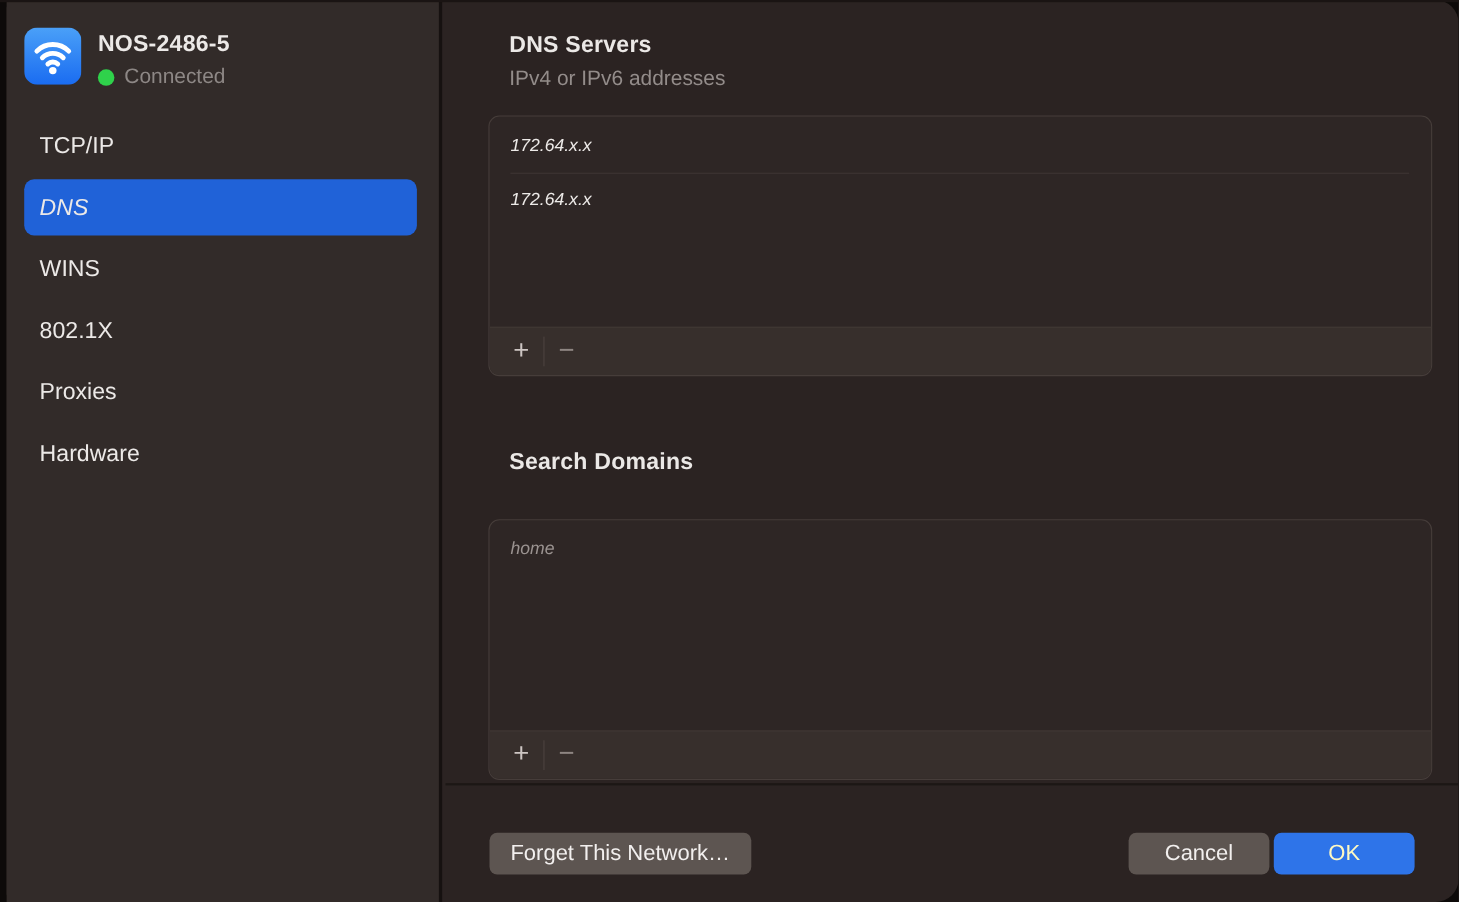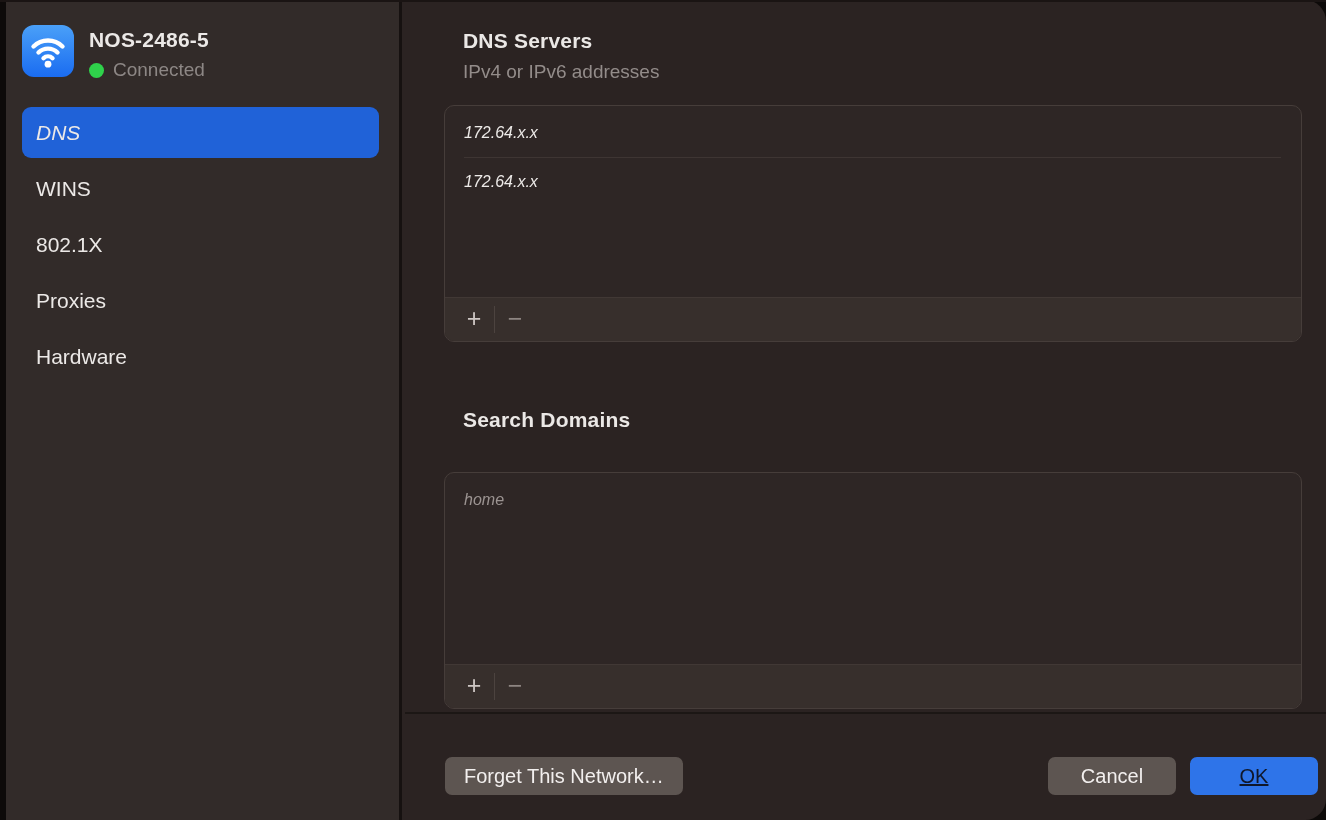--- a/index.html
+++ b/index.html
@@ -57,23 +57,23 @@
   .pm-btn.dim { color:#8e8682; }
   .vsep { width:1px; height:27px; background:#4c433f; margin:0 3px; }
 
   .bottom-sep { position:absolute; left:0; right:0; top:712px; height:2px;
                 background:#1c1715; }
 
   .btn { height:38px; border:none; border-radius:7px; font-size:20px;
          font-family:inherit; color:#f2efee; padding:0 19px; cursor:default;
          display:flex; align-items:center; justify-content:center; }
   .btn.gray { background:#5d5551; }
-  .btn.blue { background:#2e74e9; color:#0f172a;text-decoration:underline; }
+  .btn.blue { background:#2e74e9; color:#fef9c3; }
   .forget-btn { position:absolute; left:40px; top:757px; }
-  .action-group { position:absolute; right:8px; top:757px; display:flex; gap:14px; }
+  .action-group { position:absolute; right:40px; top:757px; display:flex; gap:4px; }
   .action-group .btn { min-width:128px; }
 </style>
 </head>
 <body>
 
 <div class="app">
   <div class="left-strip"></div>
 
   <aside class="sidebar">
     <div class="net-header">
@@ -94,20 +94,21 @@
       </div>
       <div class="net-meta">
         <div class="net-name">NOS-2486-5</div>
         <div class="net-status">
           <span class="status-dot" style="background: rgb(47, 210, 75);"></span>
           <span class="status-label">Connected</span>
         </div>
       </div>
     </div>
     <nav class="side-items" id="side-items">
+        <div class="side-item">TCP/IP</div>
         <div class="side-item selected" style="background: rgb(32, 98, 216);">DNS</div>
         <div class="side-item">WINS</div>
         <div class="side-item">802.1X</div>
         <div class="side-item">Proxies</div>
         <div class="side-item">Hardware</div>
       </nav>
   </aside>
 
   <main class="panel">
     <h2 class="group-title" style="top:29px">DNS Servers</h2>

